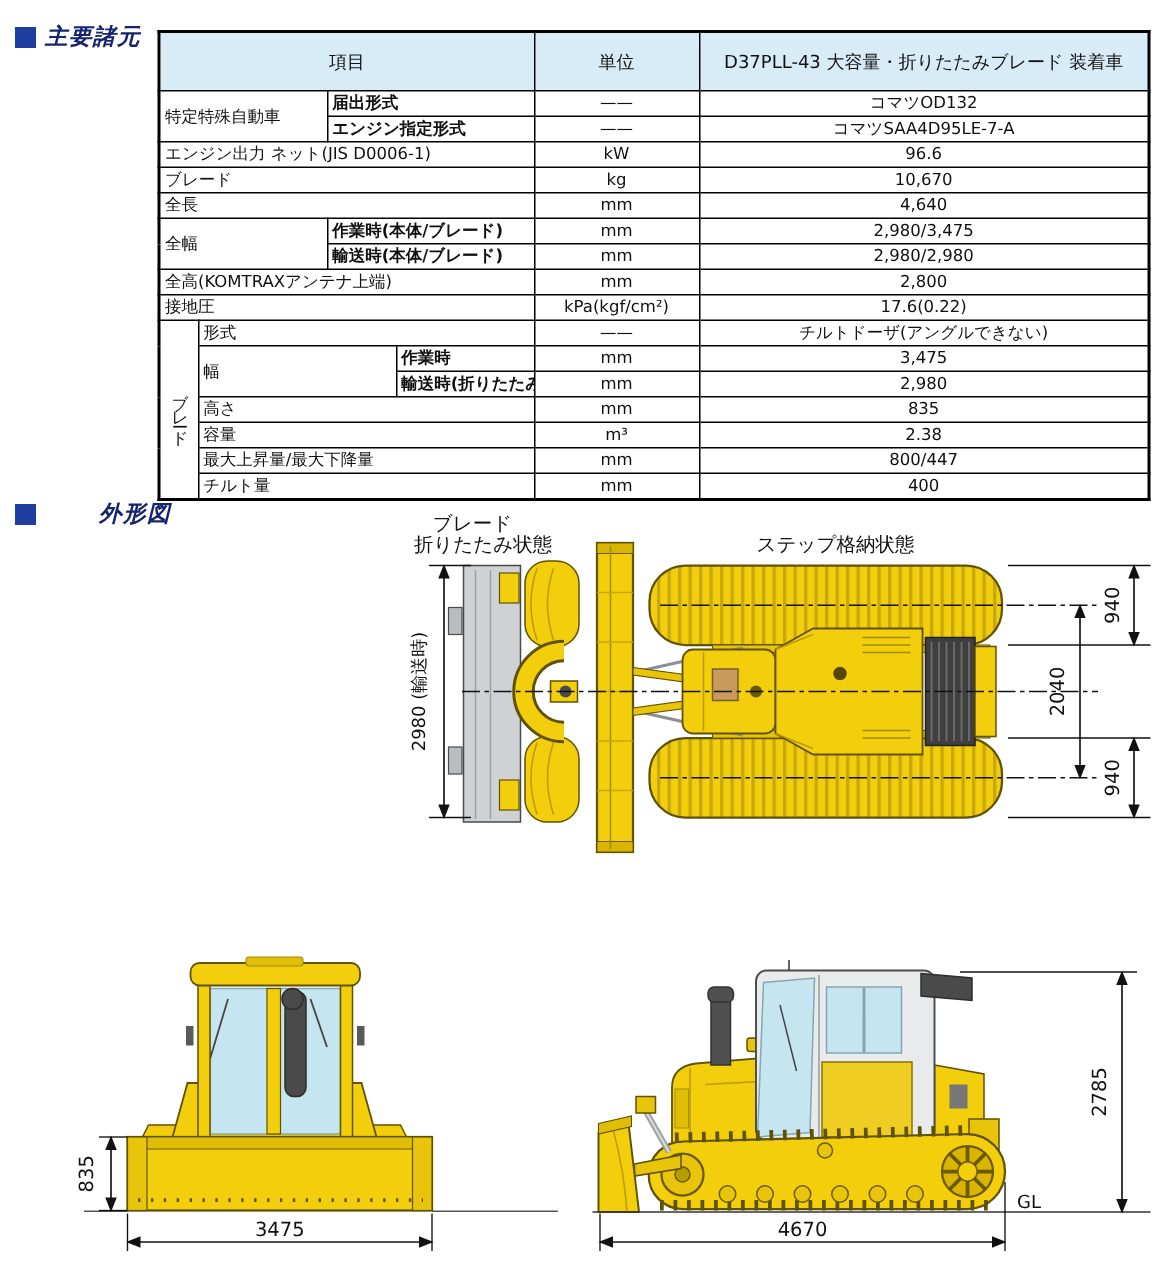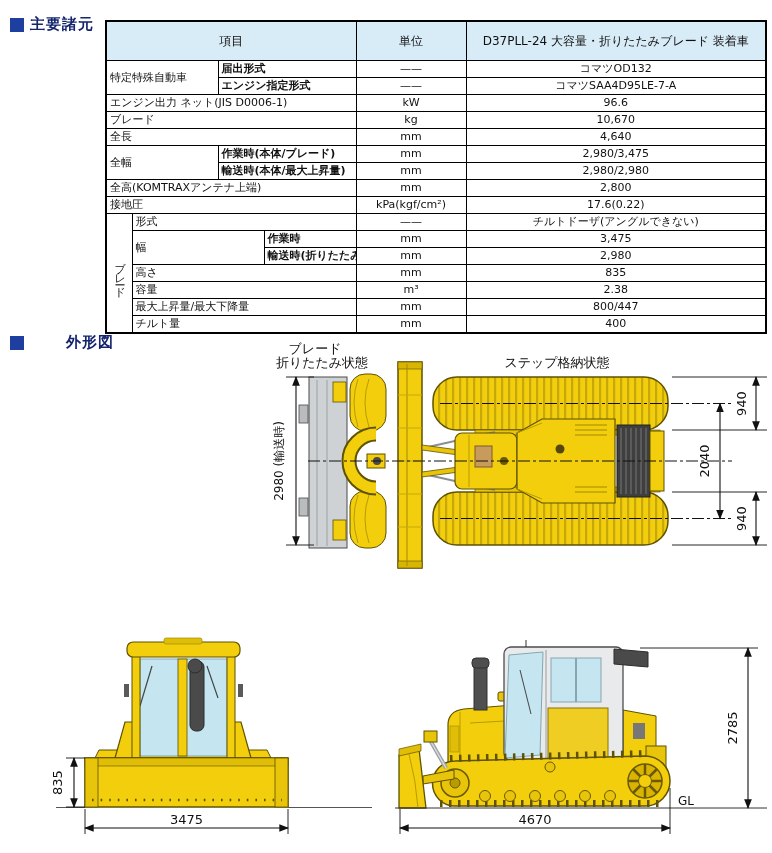--- a/index.html
+++ b/index.html
@@ -1,18 +1,18 @@
 <!DOCTYPE html>
 <html><head>
 <meta charset="utf-8">
 <style>
   html,body{margin:0;padding:0;background:#fff;}
   .page{position:relative;width:772px;height:853px;background:#fff;overflow:hidden;
         font-family:"DejaVu Sans","Liberation Sans",sans-serif;color:#111;}
-  .sec-title{position:absolute;left:10px;display:flex;align-items:center;gap:6px;}
+  .sec-title{position:absolute;left:10px;display:flex;align-items:center;gap:6px;font-style:italic;}
   .sec-title .sq{width:14px;height:14px;background:#1e3fa0;display:inline-block;}
   .sec-title .sec-text{font-size:15px;font-weight:bold;color:#14256e;letter-spacing:1px;}
   table.spec{position:absolute;left:105px;top:20px;width:660px;border-collapse:collapse;
              table-layout:fixed;border:2px solid #000;}
   table.spec th{background:#d8ecf8;border:1px solid #000;border-bottom:1.5px solid #000;
                 font-size:12px;font-weight:normal;height:38px;text-align:center;padding:0 12px;
                 overflow:hidden;white-space:nowrap;}
   table.spec td{border:1px solid #000;font-size:11px;height:16px;line-height:1.05;
                 padding:0 3px;overflow:hidden;white-space:nowrap;}
   td.item{text-align:left;}
@@ -43,21 +43,21 @@
         <col style="width:86px">
         <col style="width:46px">
       <col style="width:92px">
         <col style="width:110px">
         <col style="width:300px">
     </colgroup>
     <thead>
       <tr>
         <th colspan="4">項目</th>
         <th>単位</th>
-        <th>D37PLL-24 大容量・折りたたみブレード 装着車</th>
+        <th>D37PLL-43 大容量・折りたたみブレード 装着車</th>
       </tr>
     </thead>
     <tbody>
         <tr>
           <td colspan="2" rowspan="2" class="item parent">特定特殊自動車</td>
           <td colspan="2" class="item sub">届出形式</td>
           <td class="unit">——</td>
           <td class="val">コマツOD132</td>
         </tr>
         <tr>
@@ -80,21 +80,21 @@
           <td class="unit">mm</td>
           <td class="val">4,640</td>
         </tr>
         <tr>
           <td colspan="2" rowspan="2" class="item parent">全幅</td>
           <td colspan="2" class="item sub">作業時(本体/ブレード)</td>
           <td class="unit">mm</td>
           <td class="val">2,980/3,475</td>
         </tr>
         <tr>
-          <td colspan="2" class="item sub">輸送時(本体/最大上昇量)</td>
+          <td colspan="2" class="item sub">輸送時(本体/ブレード)</td>
           <td class="unit">mm</td>
           <td class="val">2,980/2,980</td>
         </tr>
         <tr>
           <td colspan="4" class="item">全高(KOMTRAXアンテナ上端)</td>
           <td class="unit">mm</td>
           <td class="val">2,800</td>
         </tr>
         <tr>
           <td colspan="4" class="item">接地圧</td>

